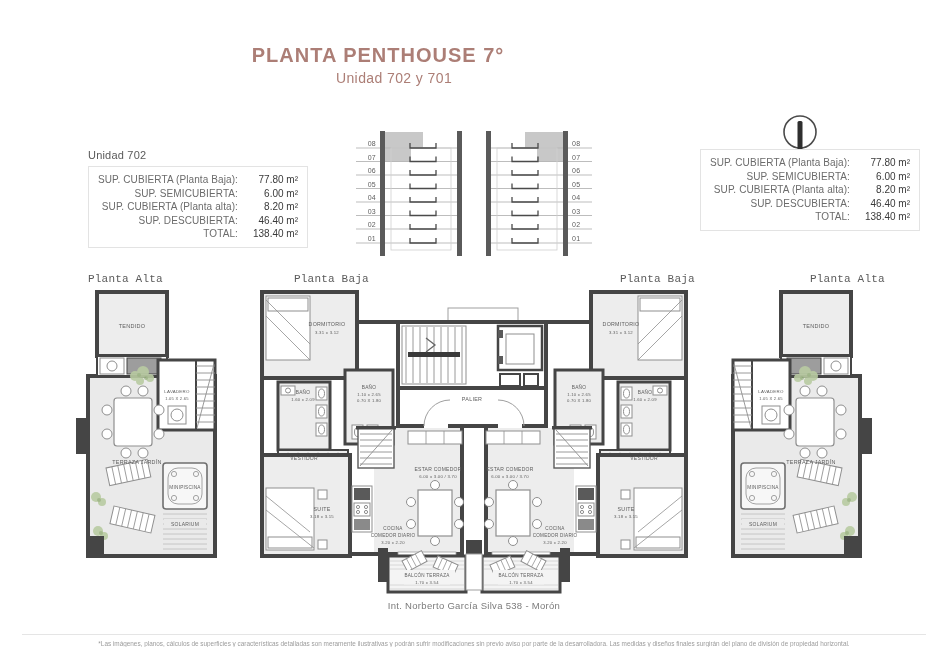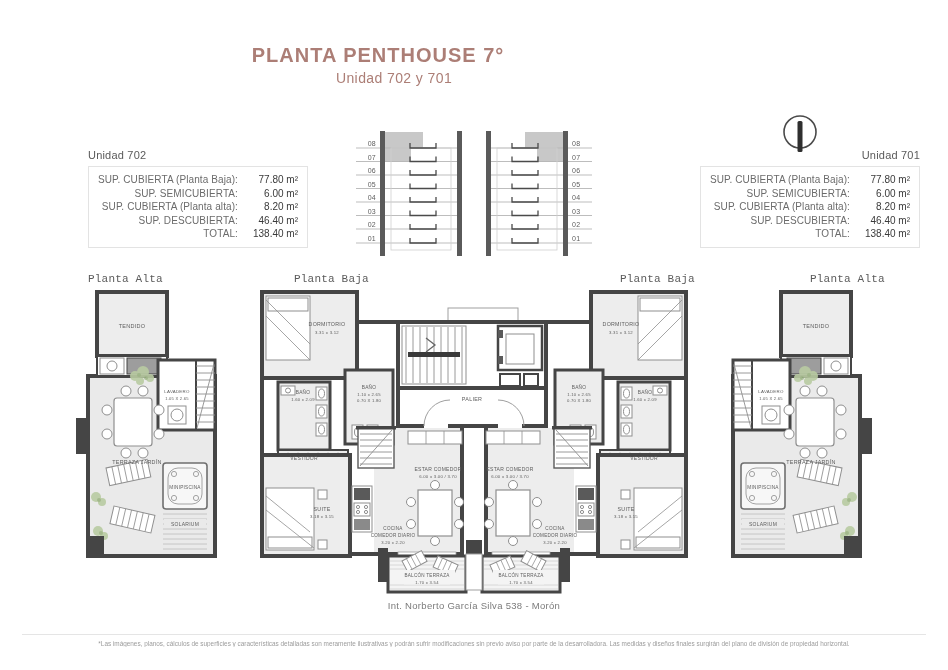--- a/index.html
+++ b/index.html
@@ -437,21 +437,20 @@
         <span class="val">46.40 m²</span>
       </div>
     <div class="srow">
         <span class="lbl">TOTAL:</span>
         <span class="val">138.40 m²</span>
       </div>
   </div>
 </div>
 
 <div class="abs unit-card" style="left:700px;top:149px">
-  <div class="unit-name right">Unidad 701</div>
   <div class="unit-table">
     <div class="srow">
         <span class="lbl">SUP. CUBIERTA (Planta Baja):</span>
         <span class="val">77.80 m²</span>
       </div>
     <div class="srow">
         <span class="lbl">SUP. SEMICUBIERTA:</span>
         <span class="val">6.00 m²</span>
       </div>
     <div class="srow">

